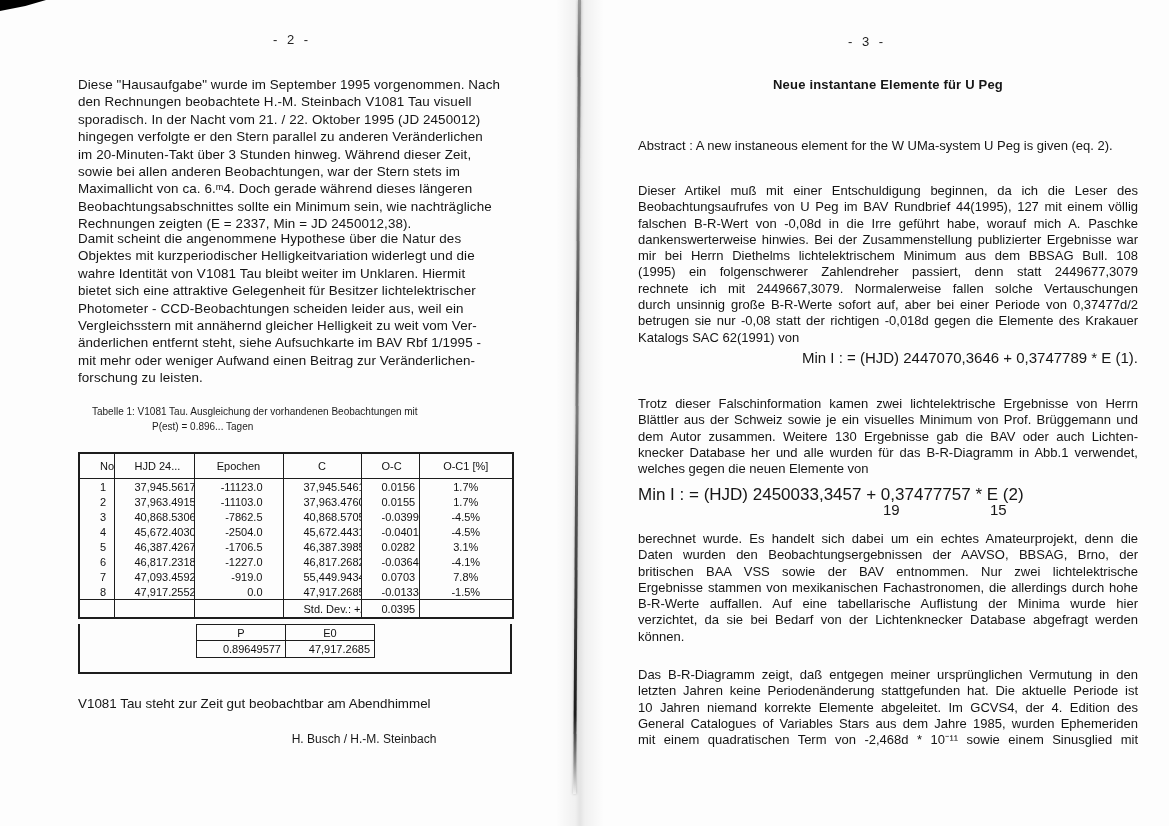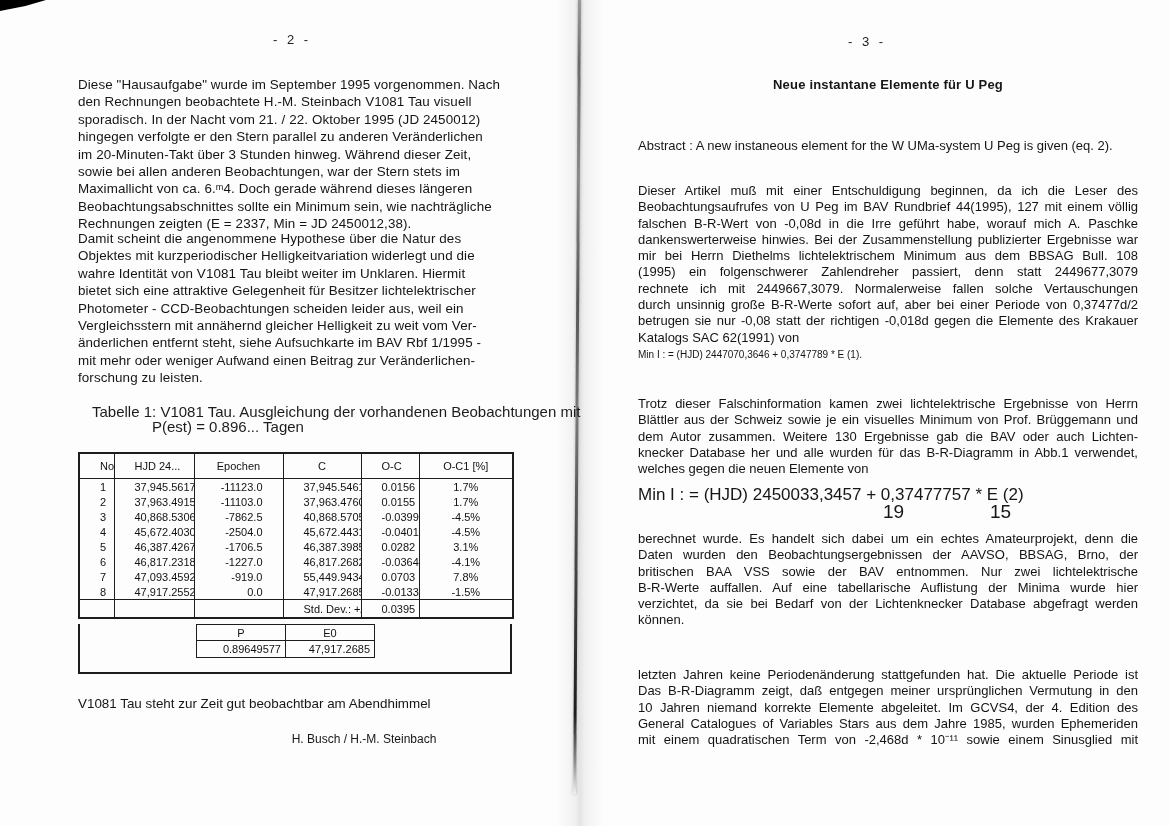--- a/index.html
+++ b/index.html
@@ -35,21 +35,21 @@
   .pagenum { width: 90px; text-align: center; font-size: 13px; letter-spacing: 3px; color: #222; }
   .para { font-size: 13.4px; line-height: 17.4px; color: #151515; letter-spacing: 0.1px; }
   .rpara { font-size: 13px; line-height: 16.3px; color: #141414; width: 500px; }
   .just .tline { text-align: justify; text-align-last: justify; }
   .just .tline:last-child { text-align-last: left; }
   .just.flow .tline:last-child { text-align-last: justify; }
 
   
   .p1 { left: 78px; top: 76px; width: 470px; }
   .p2 { left: 78px; top: 230px; width: 470px; }
-  .caption { left: 92px; top: 404px; font-size: 15px; line-height: 15px; color: #1c1c1c; }
+  .caption { left: 92px; top: 404px; font-size: 10px; line-height: 15px; color: #1c1c1c; }
   .cap2 { margin-left: 60px; }
 
   .tablewrap { left: 78px; top: 452px; width: 434px; }
   table { border-collapse: collapse; font-size: 11px; color: #111; }
   .datatable { width: 434px; border: 2px solid #1d1d1d; table-layout: fixed; }
   .datatable th, .datatable td {
     border-left: 1px solid #1d1d1d; border-right: 1px solid #1d1d1d;
     padding: 0 20px; overflow: hidden; white-space: nowrap;
   }
   .datatable thead th { height: 24px; font-weight: normal; text-align: center; border-bottom: 1.5px solid #1d1d1d; }
@@ -68,24 +68,24 @@
 
   .closing { left: 78px; top: 696px; width: 470px; font-size: 13.4px; }
   .signature { left: 240px; top: 732px; width: 248px; text-align: center; font-size: 12px; }
 
   
   .pn-left { left: 247px; top: 32px; }
   .pn-right { left: 822px; top: 34px; }
   .title { left: 638px; top: 77px; width: 500px; text-align: center; font-weight: bold; font-size: 13px; letter-spacing: 0.2px; }
   .abstract { left: 638px; top: 138px; width: 512px; font-size: 13px; }
   .rp1 { left: 638px; top: 183px; }
-  .eq1 { left: 638px; top: 349px; width: 500px; text-align: left; font-size: 10px; }
+  .eq1 { left: 638px; top: 349px; width: 500px; text-align: right; font-size: 15px; }
   .rp2 { left: 638px; top: 396px; }
   .eq2 { left: 638px; top: 485px; width: 500px; text-align: left; font-size: 17px; }
-  .eq2u { left: 638px; top: 501px; width: 500px; height: 16px; font-size: 19px; }
+  .eq2u { left: 638px; top: 501px; width: 500px; height: 16px; font-size: 15px; }
   .eq2u .s1 { position: absolute; left: 245px; }
   .eq2u .s2 { position: absolute; left: 352px; }
   .rp3 { left: 638px; top: 531px; }
   .rp4 { left: 638px; top: 667px; }
 </style>
 </head>
 <body>
 
 <div class="sheet">
 
@@ -276,27 +276,28 @@
     <div class="abs eq2">Min I : =  (HJD) 2450033,3457  +  0,37477757  *  E (2)</div>
     <div class="abs eq2u">
       <span class="s1">19</span>
       <span class="s2">15</span>
     </div>
 
     <div class="abs rpara just rp3">
         <div class="tline">berechnet wurde. Es handelt sich dabei um ein echtes Amateurprojekt, denn die</div>
         <div class="tline">Daten wurden den Beobachtungsergebnissen der AAVSO, BBSAG, Brno, der</div>
         <div class="tline">britischen BAA VSS sowie der BAV entnommen. Nur zwei lichtelektrische</div>
+        <div class="tline">Ergebnisse stammen von mexikanischen Fachastronomen, die allerdings durch hohe</div>
         <div class="tline">B-R-Werte auffallen. Auf eine tabellarische Auflistung der Minima wurde hier</div>
         <div class="tline">verzichtet, da sie bei Bedarf von der Lichtenknecker Database abgefragt werden</div>
         <div class="tline">können.</div>
       </div>
 
     <div class="abs rpara just flow rp4">
+        <div class="tline">Das B-R-Diagramm zeigt, daß entgegen meiner ursprünglichen Vermutung in den</div>
         <div class="tline">letzten Jahren keine Periodenänderung stattgefunden hat. Die aktuelle Periode ist</div>
-        <div class="tline">Das B-R-Diagramm zeigt, daß entgegen meiner ursprünglichen Vermutung in den</div>
         <div class="tline">10 Jahren niemand korrekte Elemente abgeleitet. Im GCVS4, der 4. Edition des</div>
         <div class="tline">General Catalogues of Variables Stars aus dem Jahre 1985, wurden Ephemeriden</div>
         <div class="tline">mit einem quadratischen Term von -2,468d * 10⁻¹¹ sowie einem Sinusglied mit</div>
       </div>
   </div>
 
 </div>
 
 </body></html>

